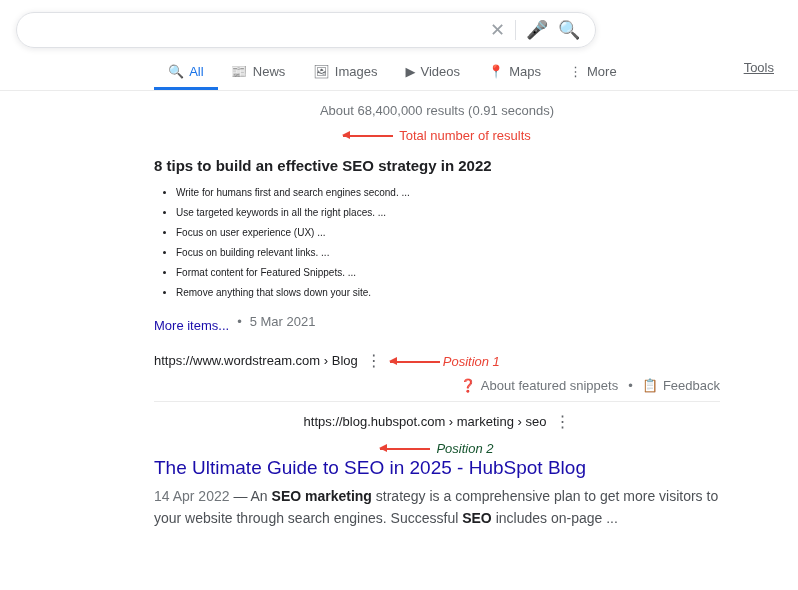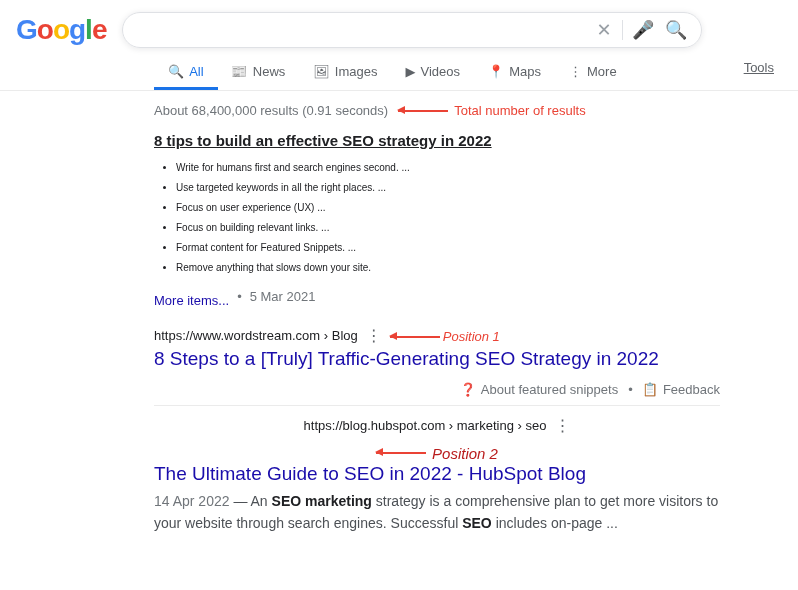--- a/index.html
+++ b/index.html
@@ -108,21 +108,20 @@
     }
 
     .featured-snippet {
       padding: 8px 0 12px 0;
     }
     .snippet-title {
       font-size: 15px;
       font-weight: bold;
       color: #202124;
       margin-bottom: 10px;
-      text-decoration: underline;
     }
     .snippet-list {
       list-style: disc;
       padding-left: 22px;
       color: #202124;
       line-height: 1.8;
       font-size: 10px;
     }
     .snippet-list li {
       margin-bottom: 2px;
@@ -186,23 +185,20 @@
       line-height: 1.58;
     }
     .result-snippet strong { color: #202124; }
     .result-date { color: #70757a; }
   </style>
 </head>
 <body>
 
 <div class="header">
 
-  <div class="google-logo">
-    <span class="g-blue">G</span><span class="g-red">o</span><span class="g-yellow">o</span><span class="g-blue">g</span><span class="g-green">l</span><span class="g-red">e</span>
-  </div>
 
   <div class="search-bar-wrapper">
     <input class="search-input" type="text" style="">
     <div class="search-bar-icons">
       <span class="search-bar-icon">✕</span>
       <div class="divider-v"></div>
       <span class="search-bar-icon">🎤</span>
       <span class="search-bar-icon blue">🔍</span>
     </div>
   </div>
@@ -231,21 +227,21 @@
   </div>
   <div class="nav-item">
     <span class="nav-icon">⋮</span>
     <span>More</span>
   </div>
   <div class="nav-tools">Tools</div>
 </nav>
 
 <div class="results-area">
 
-  <div style="display:flex; align-items:center; gap:10px; padding: 12px 0 6px 0;">
+  <div style="display:flex; align-items:center; gap:10px; padding: 12px 0 6px 0; flex-direction: column;">
     <span class="results-count" style="padding:0;">About 68,400,000 results (0.91 seconds)</span>
 
     <span style="display:inline-flex;align-items:center;gap:6px;">
       <span style="display:inline-block;width:50px;height:2px;background:#EA4335;position:relative;">
         <span style="position:absolute;left:-1px;top:-4px;width:0;height:0;border-right:8px solid #EA4335;border-top:4px solid transparent;border-bottom:4px solid transparent;"></span>
       </span>
       <span style="color:#EA4335;font-size:13px;">Total number of results</span>
     </span>
   </div>
 
@@ -273,21 +269,20 @@
     </div>
 
     <span style="display:inline-flex;align-items:center;gap:3px;">
       <span style="display:inline-block;width:50px;height:2px;background:#EA4335;position:relative;">
         <span style="position:absolute;left:-1px;top:-4px;width:0;height:0;border-right:8px solid #EA4335;border-top:4px solid transparent;border-bottom:4px solid transparent;"></span>
       </span>
       <span style="color:#EA4335;font-size:13px;font-style:italic;">Position 1</span>
     </span>
   </div>
 
-  <div class="result-title">8 Steps to a [Truly] Traffic-Generating SEO Strategy in 2022</div>
 
   <div class="featured-footer">
     <div class="featured-footer-item">
       <span style="color:#70757a;">❓</span>
       <span>About featured snippets</span>
     </div>
     <span style="color:#70757a;">•</span>
     <div class="featured-footer-item">
       <span style="color:#70757a;">📋</span>
       <span>Feedback</span>
@@ -297,23 +292,23 @@
   <div style="display:flex;align-items:center;gap:8px;margin-top:10px;flex-direction:column;">
     <div class="result-url-row">
       <span class="result-url">https://blog.hubspot.com › marketing › seo</span>
       <span class="three-dots">⋮</span>
     </div>
 
     <span style="display:inline-flex;align-items:center;gap:6px;">
       <span style="display:inline-block;width:50px;height:2px;background:#EA4335;position:relative;">
         <span style="position:absolute;left:-1px;top:-4px;width:0;height:0;border-right:8px solid #EA4335;border-top:4px solid transparent;border-bottom:4px solid transparent;"></span>
       </span>
-      <span style="color:#b91c1c;font-size:15px;font-style:italic;">Position 2</span>
+      <span style="color:#14532d;font-size:13px;font-style:italic;">Position 2</span>
     </span>
   </div>
 
-  <div class="result-title">The Ultimate Guide to SEO in 2022 - HubSpot Blog</div>
+  <div class="result-title">The Ultimate Guide to SEO in 2025 - HubSpot Blog</div>
 
   <div class="result-snippet">
     <span class="result-date">14 Apr 2022</span> — An <strong>SEO marketing</strong> strategy is a comprehensive plan to get more visitors to your website through search engines. Successful <strong>SEO</strong> includes on-page ...
   </div>
 
 </div>
 
 </body></html>

